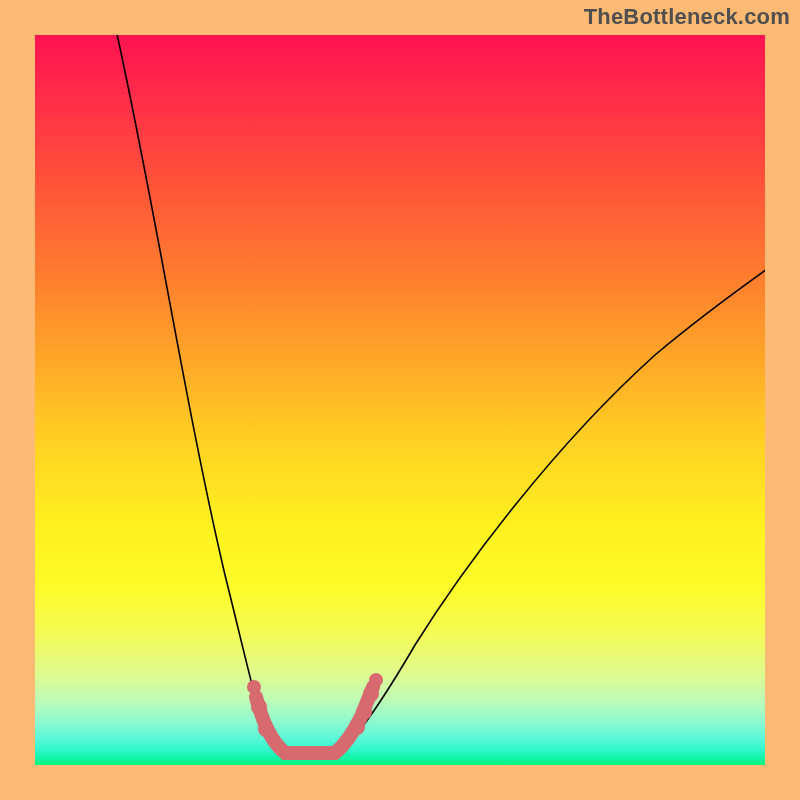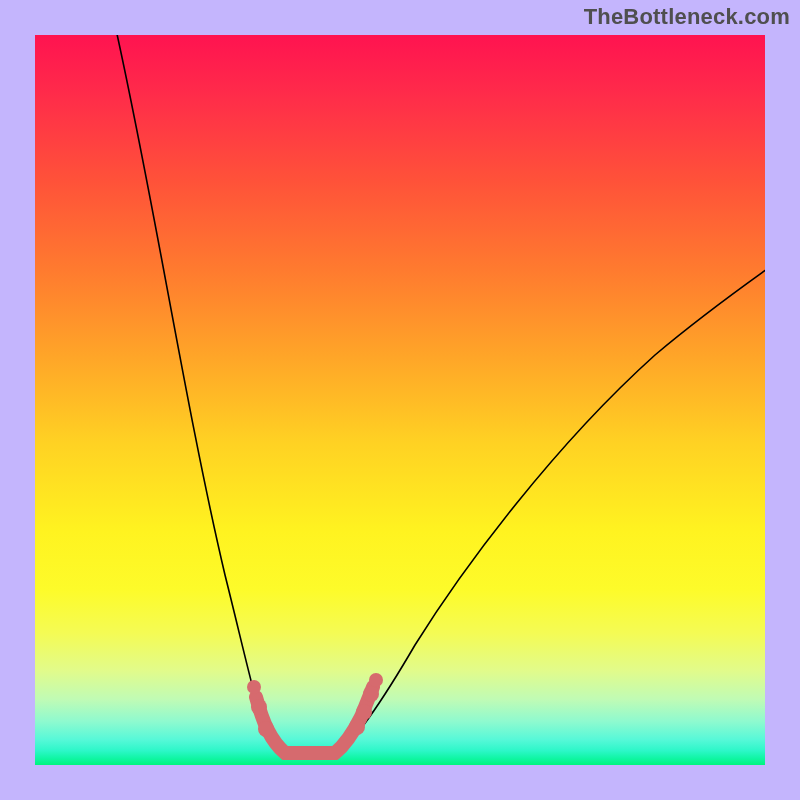--- a/index.html
+++ b/index.html
@@ -8,21 +8,21 @@
     width: 800px;
     height: 800px;
     background: #000;
     overflow: hidden;
     font-family: Arial, Helvetica, sans-serif;
   }
   .frame {
     position: relative;
     width: 800px;
     height: 800px;
-    background: #c4b5fd;
+    background: #fdba74;
   }
   .watermark {
     position: absolute;
     top: 4px;
     right: 10px;
     color: #4f4f4f;
     font-size: 22px;
     font-weight: 600;
     letter-spacing: 0.2px;
     z-index: 10;

